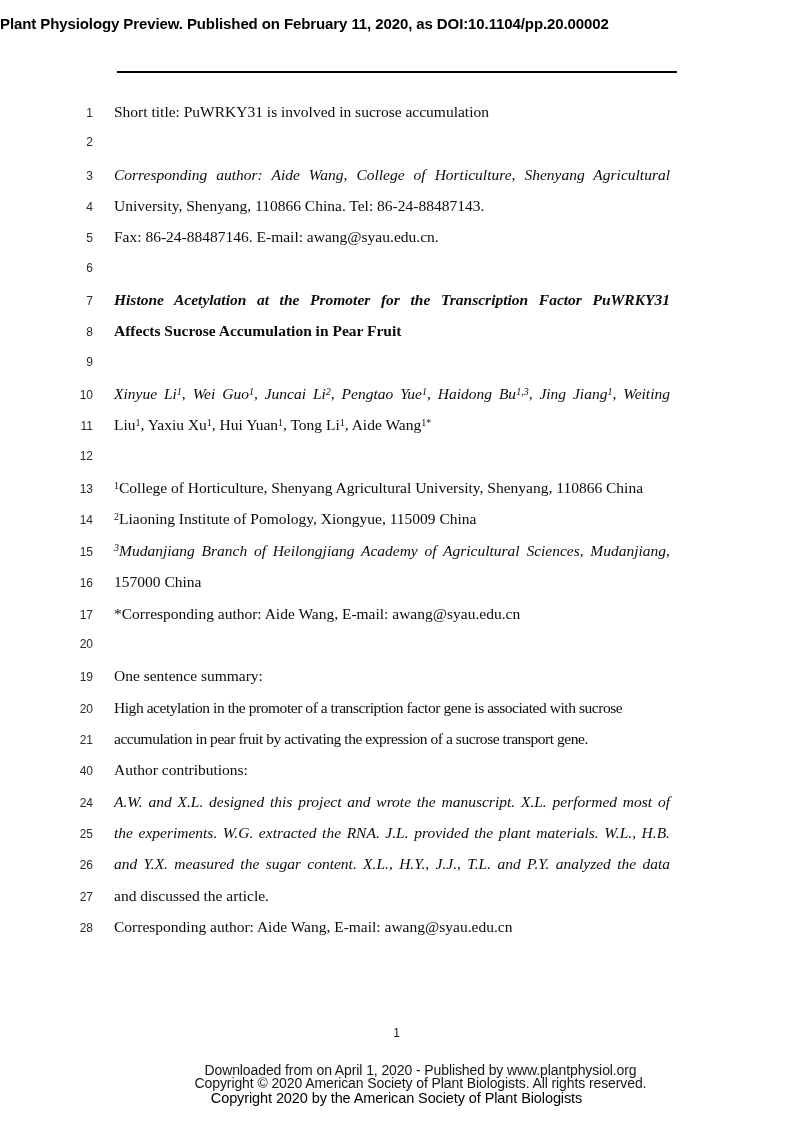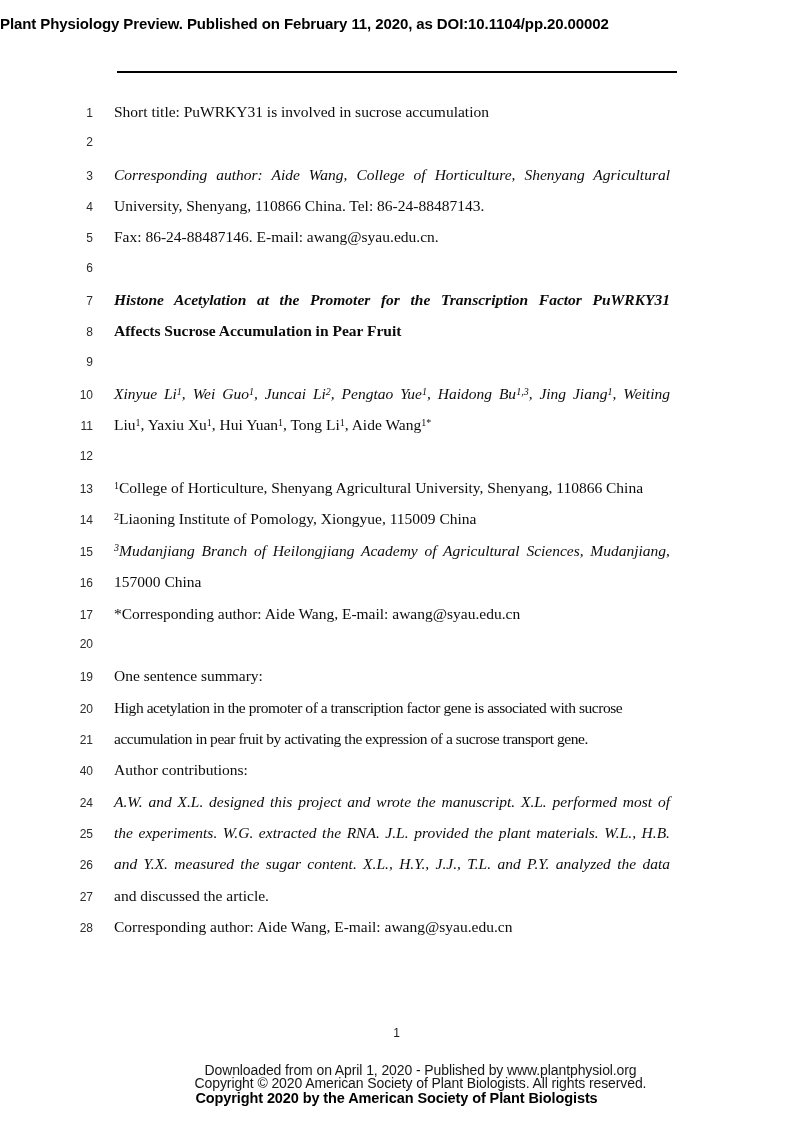--- a/index.html
+++ b/index.html
@@ -102,21 +102,21 @@
   }
   .footer .small {
     font-size: 14px;
     line-height: 13px;
     letter-spacing: -0.1px;
     padding-left: 48px;
   }
   .footer .big {
     font-size: 14.5px;
     line-height: 17px;
-    font-weight: bold;
+    font-weight: normal;
     letter-spacing: -0.1px;
     color: #000000;
   }
 </style>
 </head>
 <body>
 
 <div class="page">
 
   <div class="header">Plant Physiology Preview. Published on February 11, 2020, as DOI:10.1104/pp.20.00002</div>

